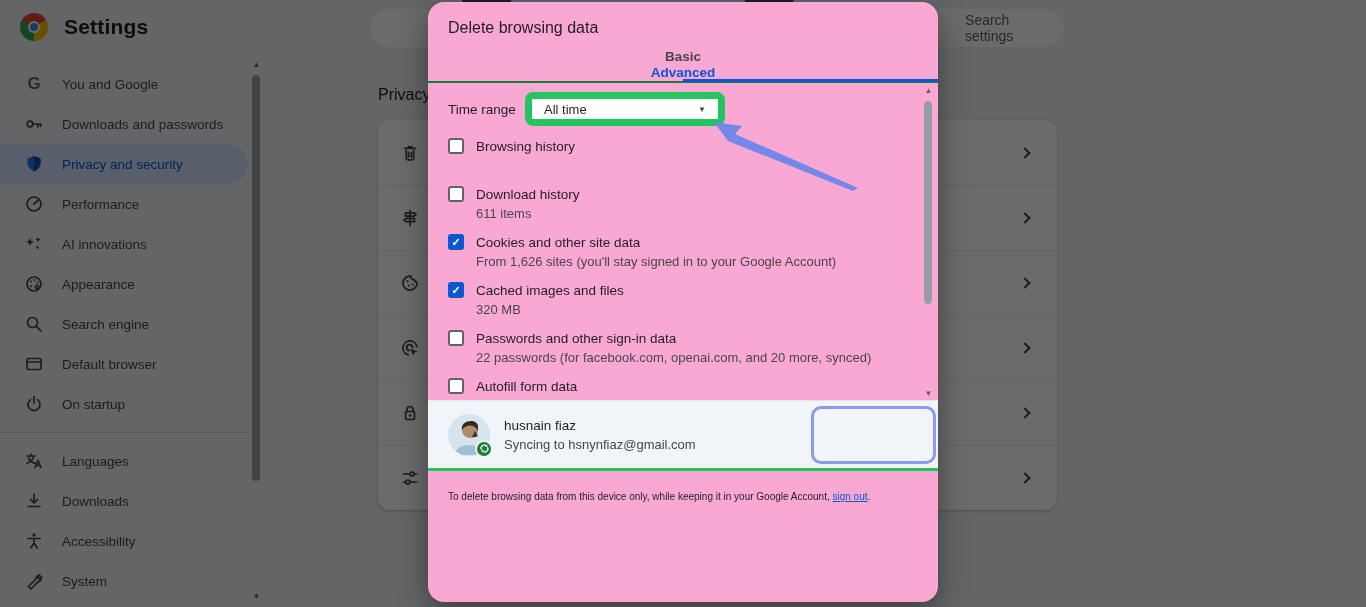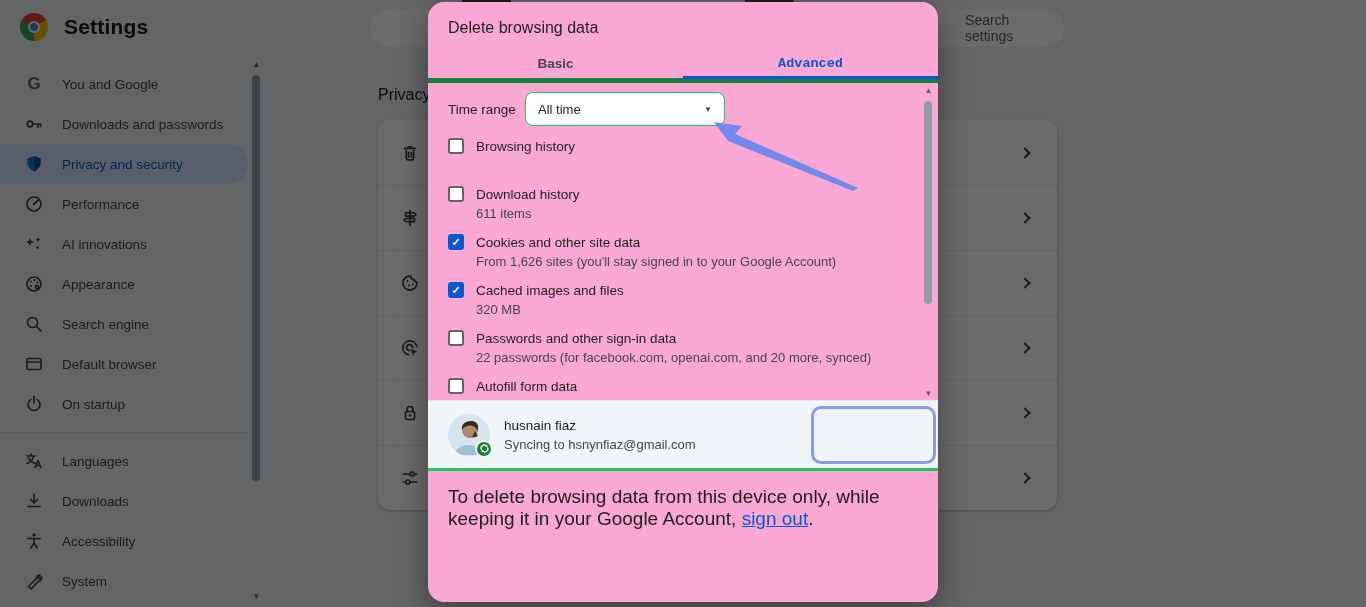--- a/index.html
+++ b/index.html
@@ -41,31 +41,31 @@
   .chev{ width:8px; height:8px; border-top:2px solid #444746; border-right:2px solid #444746;
     transform:rotate(45deg); margin-left:auto; margin-right:6px; }
 
   
   .scrim{ position:absolute; inset:0; background:rgba(0,0,0,.58); z-index:40; }
 
   
   .dialog{ position:absolute; left:428px; top:2px; width:510px; height:600px; background:#f9a8d4;
     border-radius:16px; z-index:50; box-shadow:0 10px 30px rgba(0,0,0,.4); overflow:hidden; }
   .dlg-title{ height:46px; padding:17px 20px 0; font-size:16px; color:#1f1f1f; }
-  .tabs{ display:flex; height:35px; border-bottom:5px solid #15803d; position:relative; }
+  .tabs{ display:flex; height:35px; border-bottom:2px solid #15803d; position:relative;flex-direction:column; }
   .tab{ flex:1; display:flex; align-items:center; justify-content:center;
     font-size:13.5px; font-weight:600; color:#474747; cursor:pointer; }
-  .tab.active{ color:#0b57d0;font-family:Liberation Mono, monospace; }
+  .tab.active{ color:#0b57d0; }
   .tab-underline{ position:absolute; left:50%; right:0; bottom:-1px; height:3px; background:#0b57d0; }
 
   .dlg-scroll{ position:relative; height:318px; border-bottom:1px solid #e4e6e9;
     overflow:hidden; padding:0 44px 0 20px; }
   .time-row{ display:flex; align-items:center; height:52px; }
   .time-label{ font-size:13.5px; color:#1f1f1f; width:77px; }
-  .select{ width:200px; height:34px; border:1px solid #22c55e; border-radius:8px;
+  .select{ width:200px; height:34px; border:7px solid #22c55e; border-radius:8px;
     display:flex; align-items:center; justify-content:space-between; padding:8px 12px;
     font-size:13px; color:#1f1f1f; cursor:pointer; background:#fff; }
   .caret{ font-size:8px; color:#474747; }
   .dlg-item{ display:flex; gap:12px; height:48px; }
   .cbx{ width:16px; height:16px; border:2px solid #5f6368; border-radius:3px; margin-top:3px;
     flex:none; cursor:pointer; position:relative; background:#fff; }
   .cbx.on{ background:#0b57d0; border-color:#0b57d0; }
   .cbx.on::after{ content:"✓"; position:absolute; inset:0; color:#fff; font-size:11px;
     line-height:13px; text-align:center; font-weight:bold; }
   .item-title{ font-size:13.5px; color:#1f1f1f; line-height:19px; margin-top:2px; }
@@ -85,21 +85,21 @@
 
   .profile-strip{ height:70px; background:#f1f4f9; display:flex; align-items:center;
     gap:14px; padding:12px 20px; border-bottom:3px solid #22c55e; }
   .avatar{ width:42px; height:42px; border-radius:50%; position:relative; flex:none; overflow:visible; }
   .avatar .photo{ width:42px; height:42px; border-radius:50%; overflow:hidden; display:block; }
   .sync-badge{ position:absolute; right:-3px; bottom:-2px; width:18px; height:18px;
     border-radius:50%; background:#188038; border:2px solid #f1f4f9; display:flex;
     align-items:center; justify-content:center; }
   .p-name{ font-size:13.5px; color:#1f1f1f; margin-bottom:4px; }
   .p-sync{ font-size:13px; color:#474747; }
-  .dlg-footer{ padding:15px 55px 0 20px; font-size:19px; color:#1f1f1f; line-height:22px; }
+  .dlg-footer{ padding:15px 55px 0 20px; font-size:10px; color:#1f1f1f; line-height:22px; }
   .dlg-footer a{ color:#0b57d0; text-decoration:underline; cursor:pointer; }
 
   
   .annot-arrow{ position:absolute; left:698px; top:110px; z-index:60; pointer-events:none; }
   .annot-rect{ position:absolute; left:811px; top:406px; width:125px; height:58px;
     border:3px solid #8b99ee; border-radius:10px; z-index:60; pointer-events:none; }
 
   .ic{ stroke:#474747; fill:none; stroke-width:1.7; stroke-linecap:round; stroke-linejoin:round; }
   .card-row .ic{ stroke:#3c4043; }
   .g-letter{ font-size:17px; font-weight:bold; color:#5f6368; width:20px; text-align:center; line-height:20px; }

